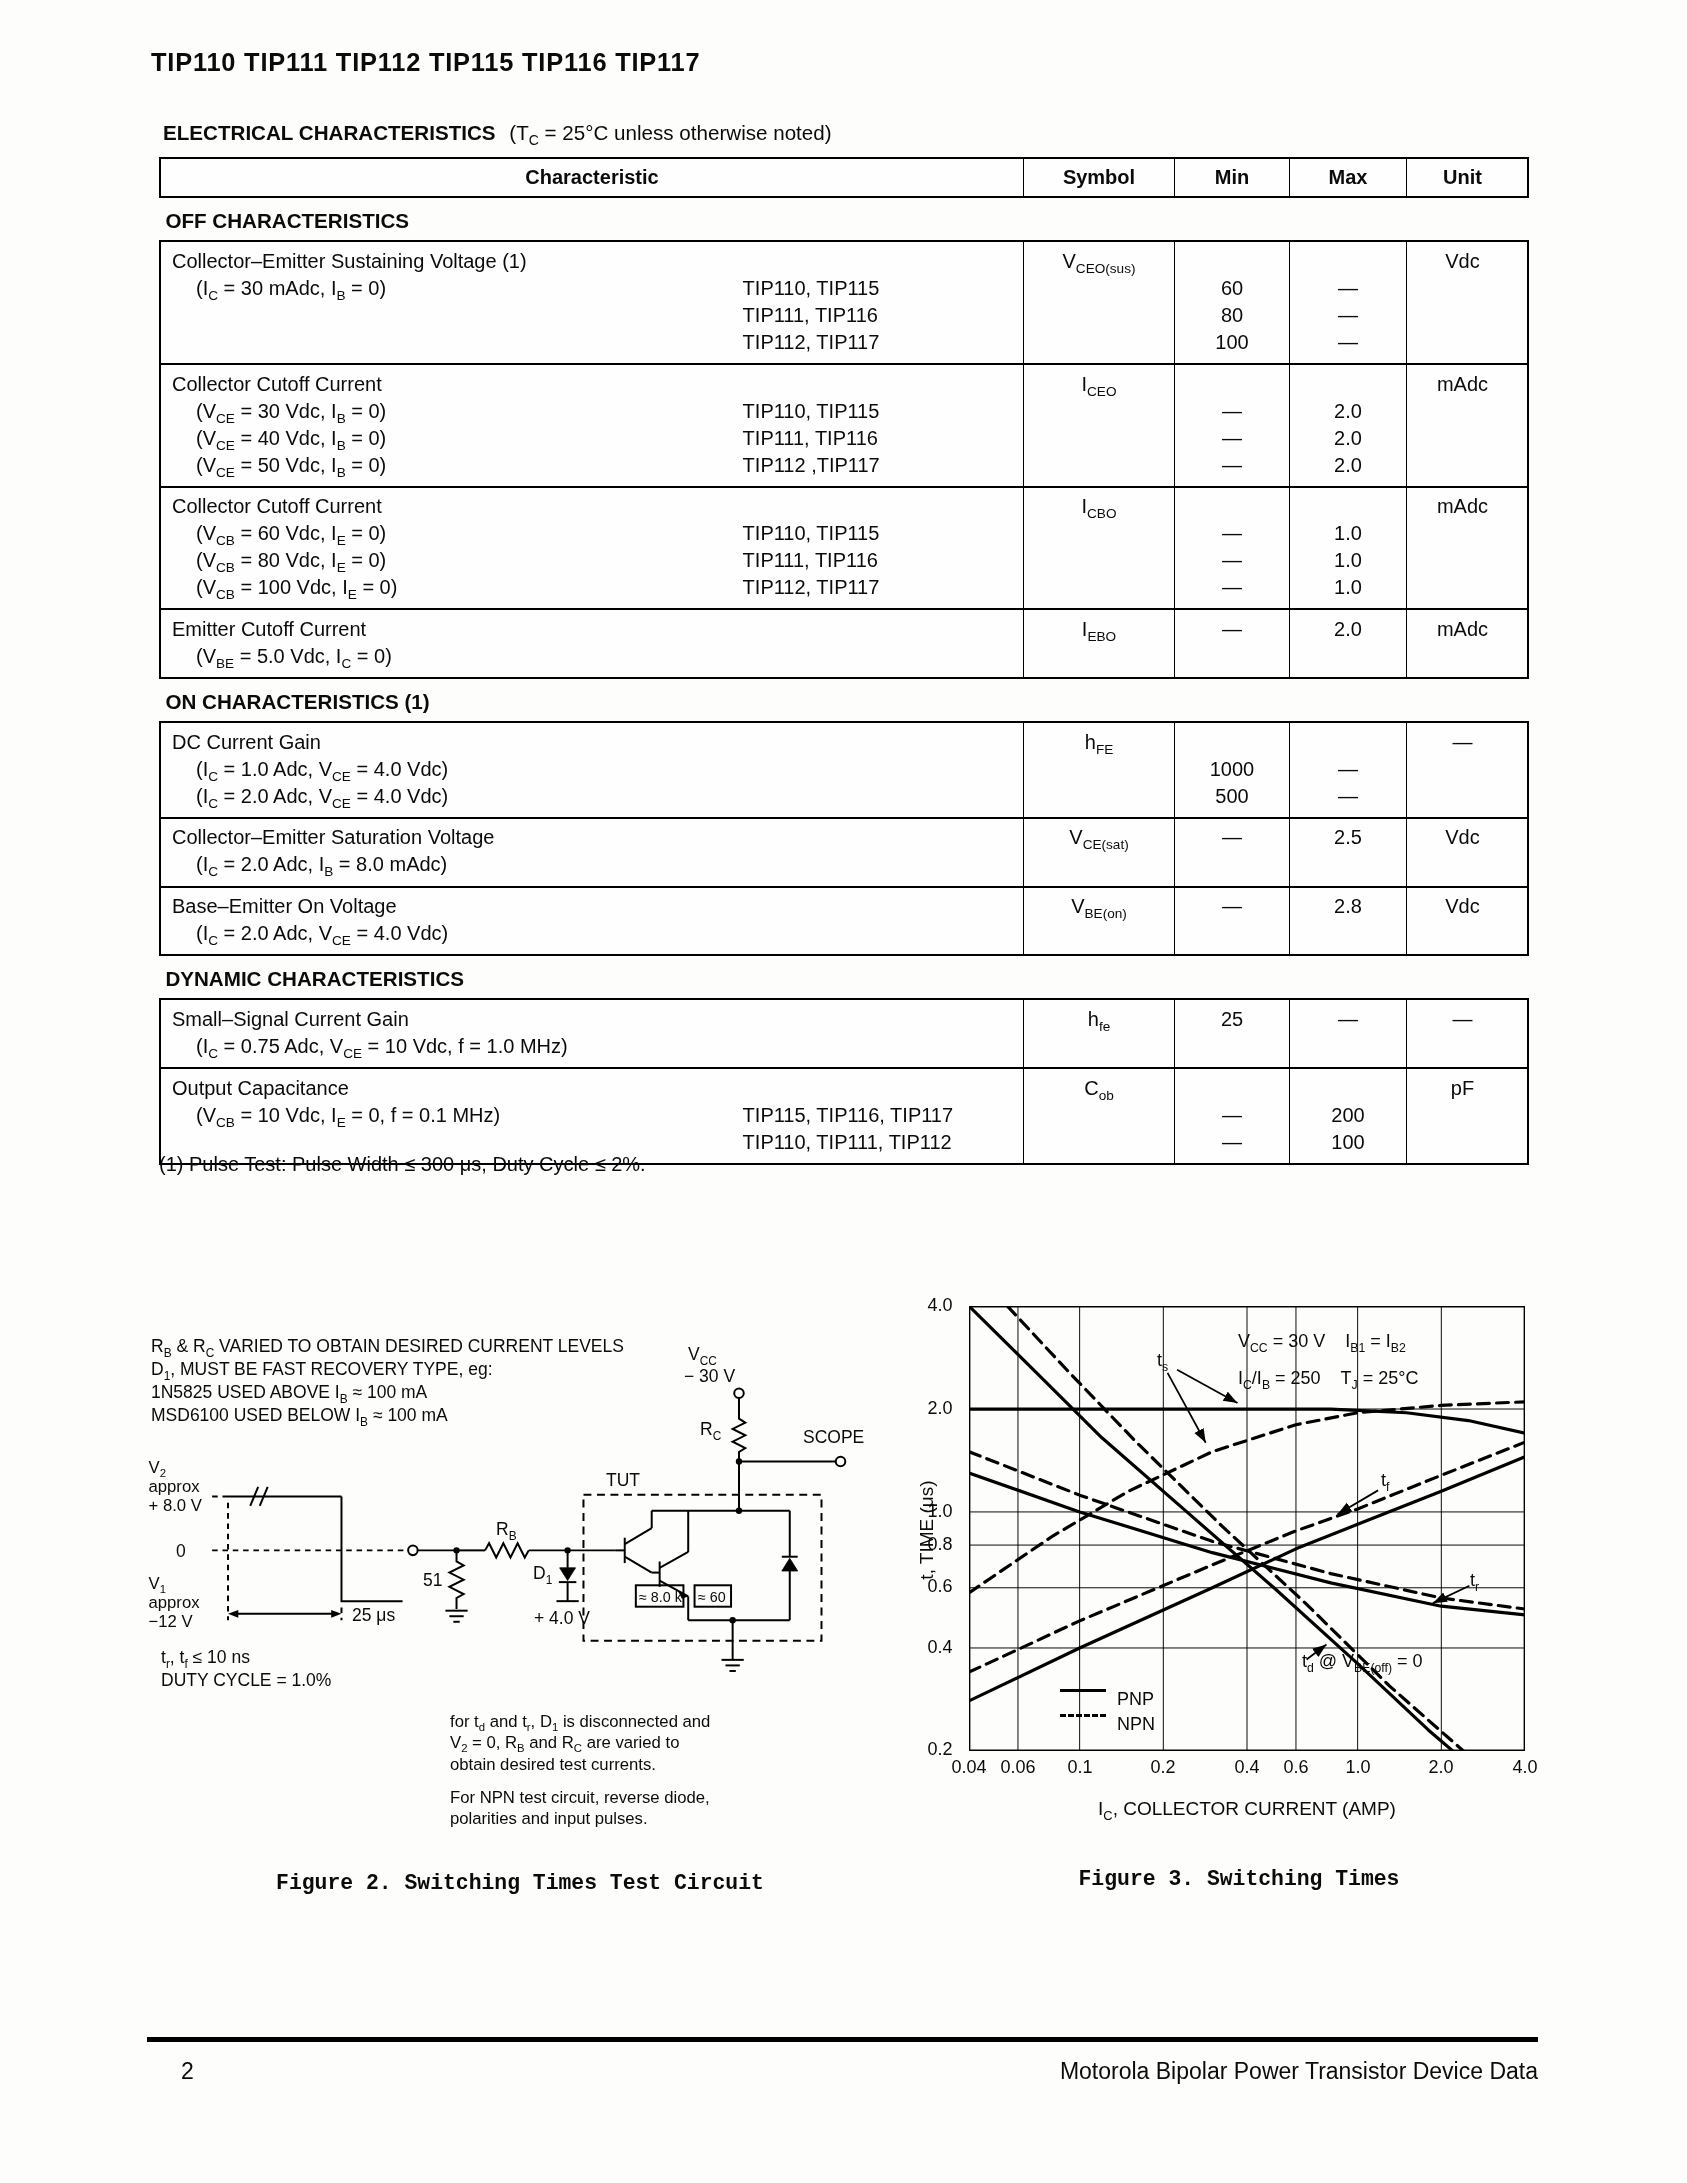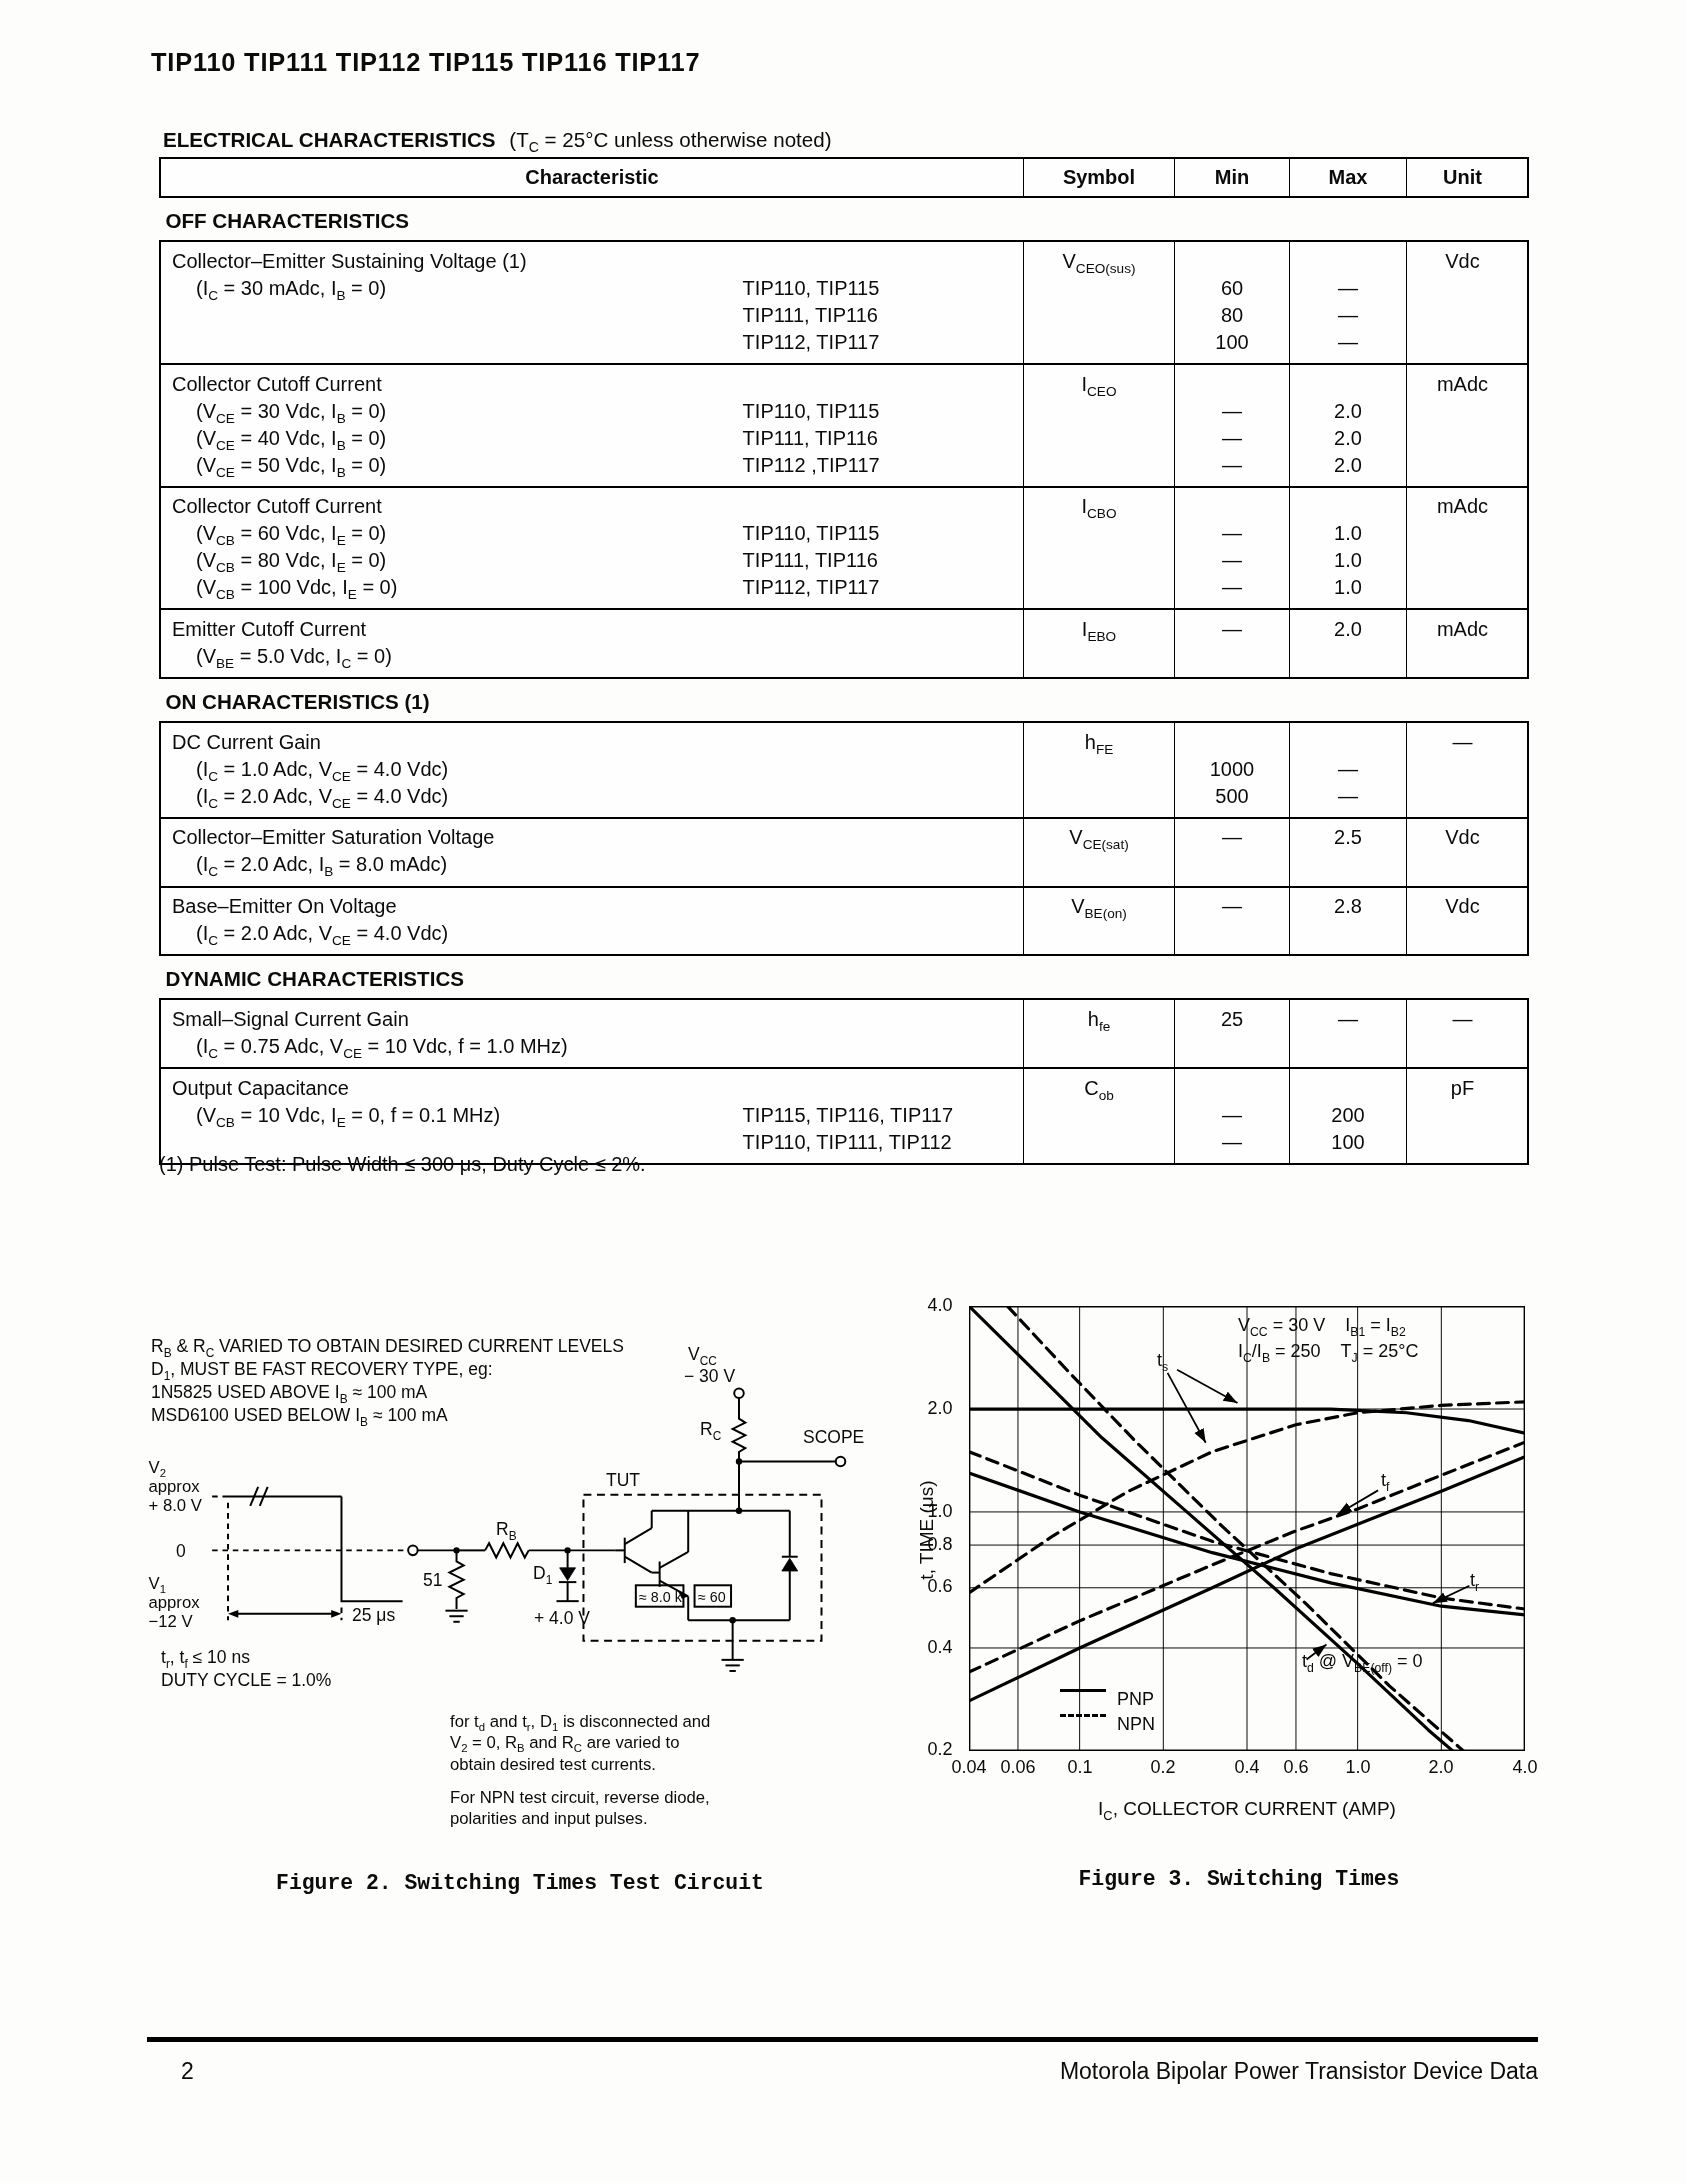--- a/index.html
+++ b/index.html
@@ -1,21 +1,21 @@
 <!DOCTYPE html>
 <html style="font-size:12.7px"><head>
 <meta charset="utf-8">
 <style>
   *{margin:0;padding:0;box-sizing:border-box;}
   html,body{background:#ffffff;}
   .page{position:relative;width:1687px;height:2183px;background:#fdfdfb;color:#0b0b0b;
         font-family:"Liberation Sans", sans-serif;overflow:hidden;}
   sub{font-size:68%;line-height:0;}
   .title{position:absolute;left:151px;top:48px;font-size:25.4px;font-weight:bold;letter-spacing:0.8px;}
-  .ec-head{position:absolute;left:163px;top:128px;font-size:20.6px;}
+  .ec-head{position:absolute;left:163px;top:121px;font-size:20.6px;}
   .ec-bold{font-weight:bold;}
   .ec-note{margin-left:8px;}
 
   
   .tbl{position:absolute;left:159px;top:157px;width:1370px;font-size:20px;}
   .box{border:2.4px solid #000;background:#fefefe;}
   .thead{display:flex;}
   .row{display:flex;}
   .row + .row{border-top:2px solid #000;}
   .hc{width:862px;text-align:center;}
@@ -59,21 +59,21 @@
   .arrow{stroke:#000;stroke-width:2.2;}
   .xticks{position:absolute;left:64px;top:463px;width:556px;height:24px;}
   .yticks{position:absolute;left:0;top:12px;width:54px;height:445px;}
   .tick{position:absolute;font-size:18px;}
   .xticks .tick{width:56px;text-align:center;}
   .yticks .tick{width:48px;right:6.4px;text-align:right;}
   .ylab{position:absolute;left:-200px;top:224px;width:445px;height:24px;text-align:center;
         font-size:19px;transform:rotate(-90deg);}
   .xlab{position:absolute;left:64px;top:504px;width:556px;text-align:center;font-size:19px;}
   .ann{position:absolute;font-size:18px;white-space:nowrap;}
-  .cond div{margin-bottom:4.8px;}
+  .cond div{margin-bottom:4.8px;margin-top:16px;}
   .legend{position:absolute;font-size:18px;}
   .leg-row{display:flex;align-items:flex-start;height:24.6px;}
   .leg-line{display:inline-block;width:46px;margin-right:11px;border-top:3.2px solid #000;}
   .leg-line.dashedl{border-top-style:dashed;}
 
   
   .footer-rule{position:absolute;left:147px;top:2037px;width:1391px;height:4.8px;background:#000;}
   .footer-page{position:absolute;left:181px;top:2058px;font-size:23px;}
   .footer-text{position:absolute;left:794px;top:2058px;width:744px;text-align:right;font-size:23px;}
 </style>

